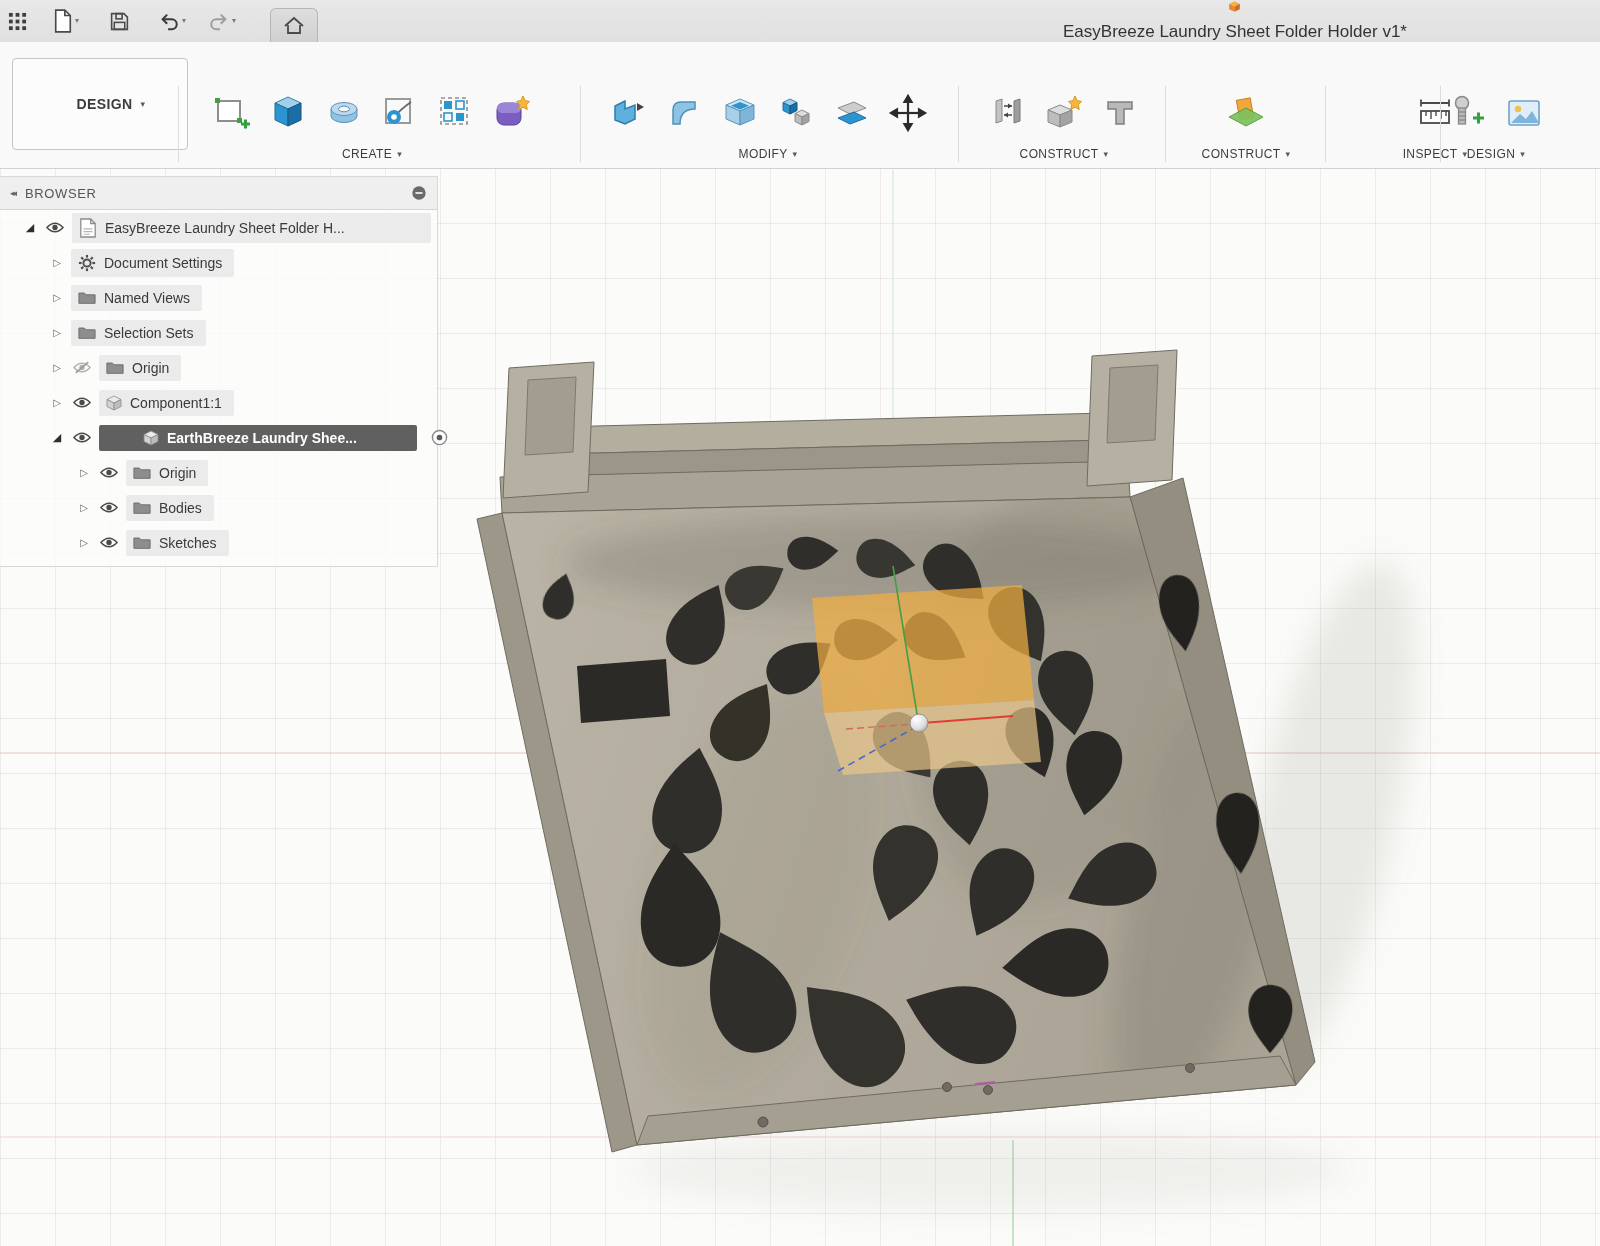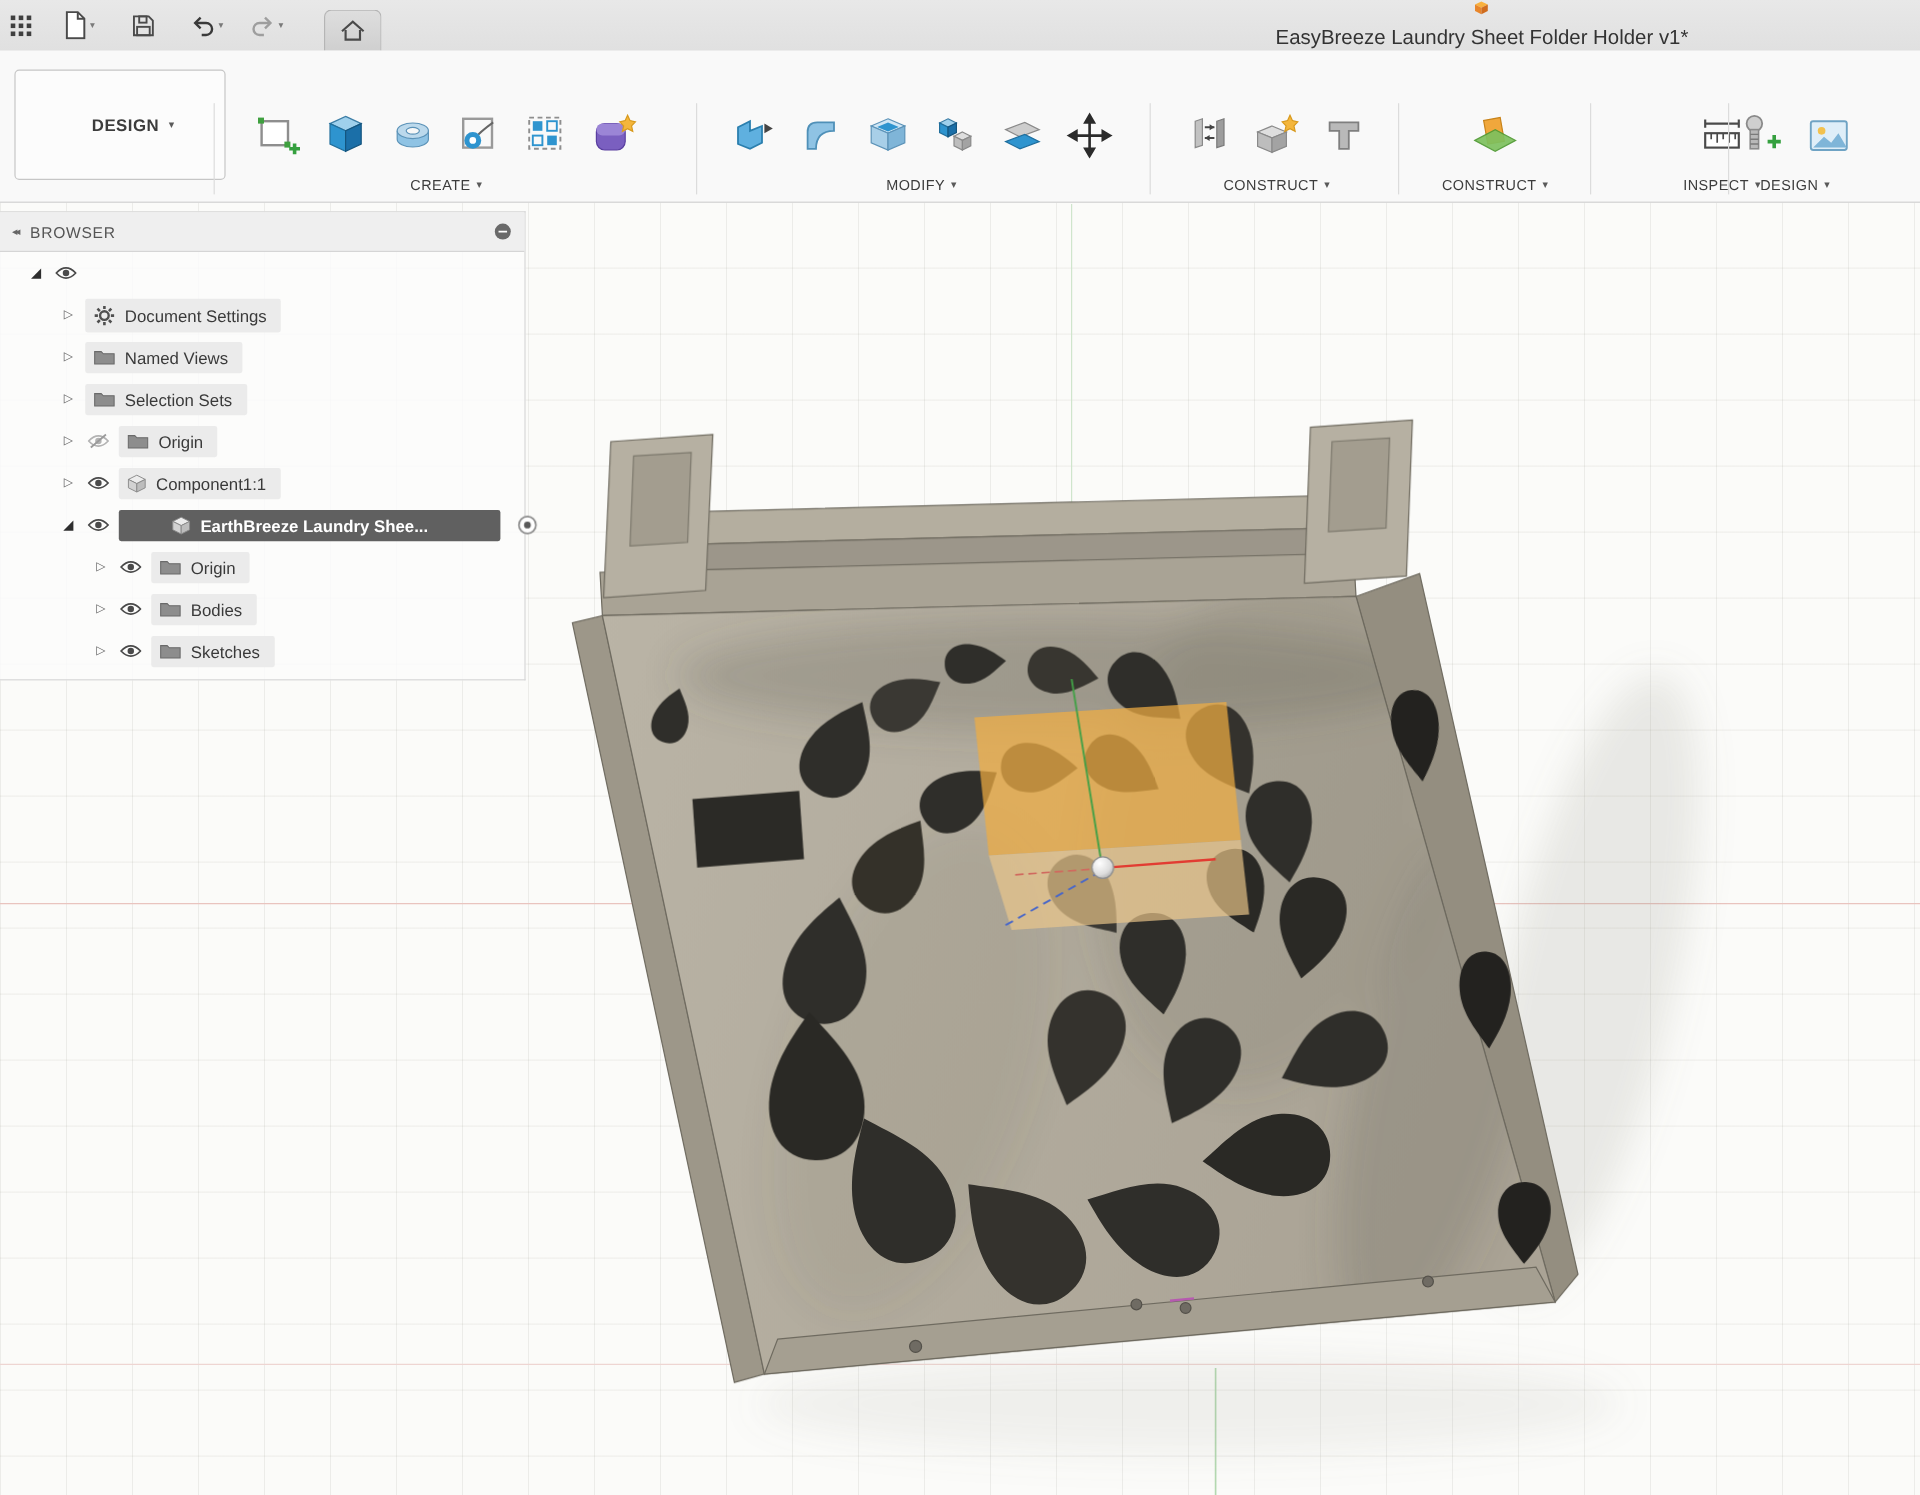--- a/index.html
+++ b/index.html
@@ -485,20 +485,28 @@
   </div>
 
   <div class="brow ind-0">
     <span class="tri exp">◢</span>
     <span class="eye-wrap">
       <svg width="18" height="13" viewBox="0 0 20 14">
           <path d="M1,7 Q10,-2.5 19,7 Q10,16.5 1,7 Z" fill="none" stroke="#4a4a4a" stroke-width="1.6"></path>
           <circle cx="10" cy="7" r="3" fill="#4a4a4a"></circle>
         </svg>
     </span>
+    <span class="pill" style="flex:1;margin-right:6px">
+      <svg width="18" height="20" viewBox="0 0 20 22">
+        <path d="M2,1 h11 l5,5 v15 h-16 z" fill="#fff" stroke="#8a8a8a" stroke-width="1.4"></path>
+        <path d="M13,1 v5 h5" fill="none" stroke="#8a8a8a" stroke-width="1.4"></path>
+        <path d="M5,12 h10 M5,15 h10 M5,18 h7" stroke="#b5b5b5" stroke-width="1.2"></path>
+      </svg>
+      <span>EasyBreeze Laundry Sheet Folder H...</span>
+    </span>
   </div>
 
   <div class="brow ind-1">
     <span class="tri">▷</span>
     <span class="pill">
       <svg width="18" height="18" viewBox="0 0 20 20">
         <circle cx="10" cy="10" r="4" fill="none" stroke="#4f4f4f" stroke-width="2.2"></circle>
         <g stroke="#4f4f4f" stroke-width="2.4">
           <line x1="10" y1="1" x2="10" y2="4"></line>
             <line x1="10" y1="16" x2="10" y2="19"></line>

